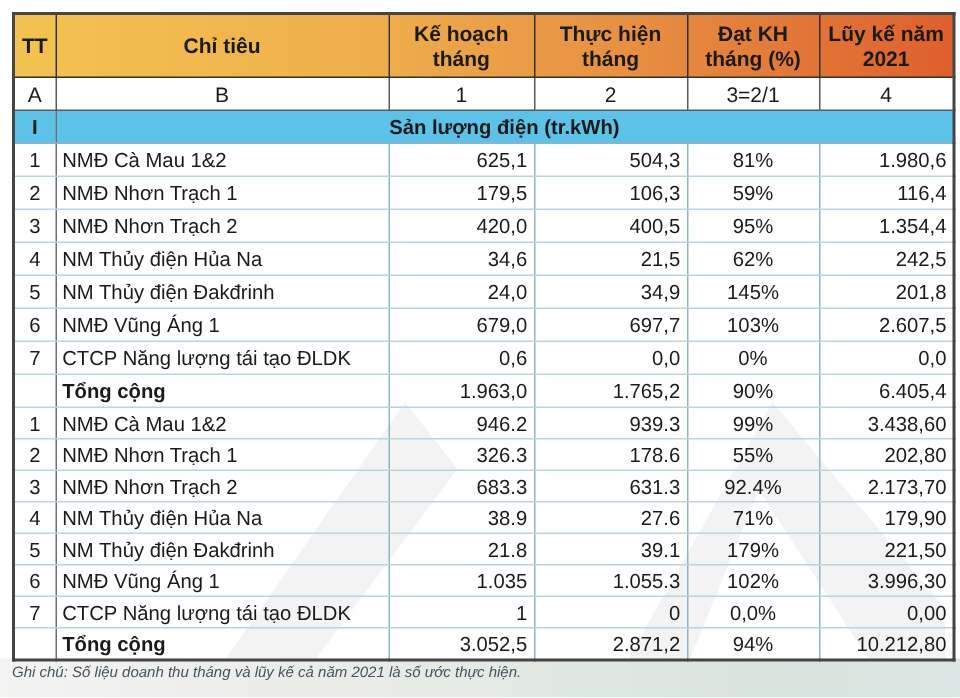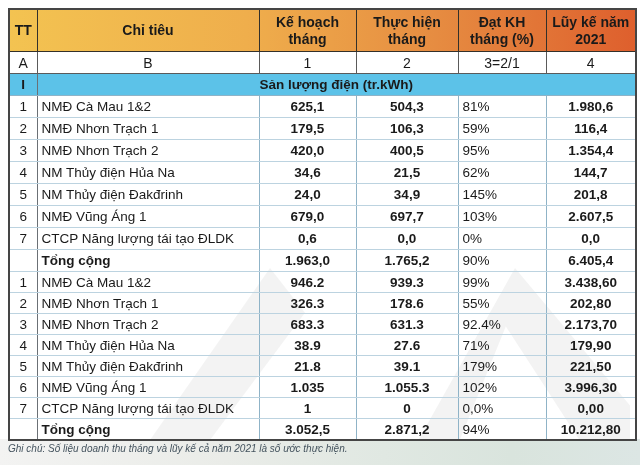--- a/index.html
+++ b/index.html
@@ -52,22 +52,22 @@
   }
   tr.data-row td, tr.total-row td{
     height:21px;background:transparent;
     border-left:1px solid #8fb3c7;border-right:1px solid #8fb3c7;
     border-top:1px solid #bcd3e0;border-bottom:1px solid #bcd3e0;
     font-size:13.5px;padding:0 4px;white-space:nowrap;overflow:hidden;
   }
   tr.s2 td{height:20px;}
   td.tt{text-align:center;border-right:1px solid #6b7075 !important;padding:0;}
   td.name{text-align:left;padding-left:8px;margin-left:44px;}
-  td.num{text-align:center;padding-right:12px;font-weight:bold;}
-  td.pct{text-align:left;padding-right:16px;}
+  td.num{text-align:right;padding-right:12px;}
+  td.pct{text-align:center;padding-right:16px;}
   tr.total-row td.name{font-weight:700;}
 
   .footnote{
     position:absolute;left:8px;top:443px;width:624px;z-index:2;
     font-size:10px;font-style:italic;color:#44535e;
   }
 </style>
 </head>
 <body>
 
@@ -131,21 +131,21 @@
           <td class="num">400,5</td>
           <td class="pct">95%</td>
           <td class="num">1.354,4</td>
         </tr>
         <tr class="data-row">
           <td class="tt">4</td>
           <td class="name">NM Thủy điện Hủa Na</td>
           <td class="num">34,6</td>
           <td class="num">21,5</td>
           <td class="pct">62%</td>
-          <td class="num">144,7</td>
+          <td class="num">242,5</td>
         </tr>
         <tr class="data-row">
           <td class="tt">5</td>
           <td class="name">NM Thủy điện Đakđrinh</td>
           <td class="num">24,0</td>
           <td class="num">34,9</td>
           <td class="pct">145%</td>
           <td class="num">201,8</td>
         </tr>
         <tr class="data-row">

